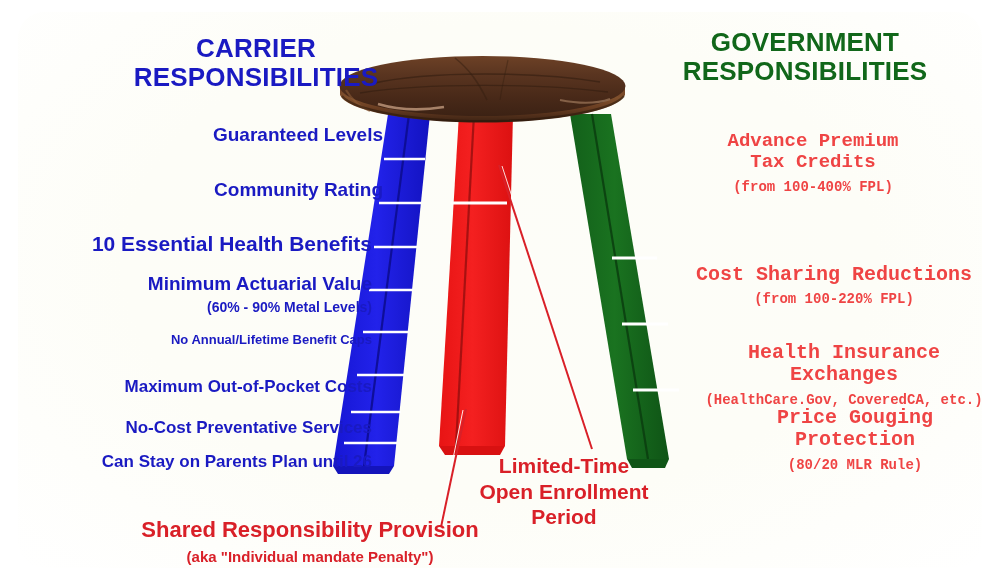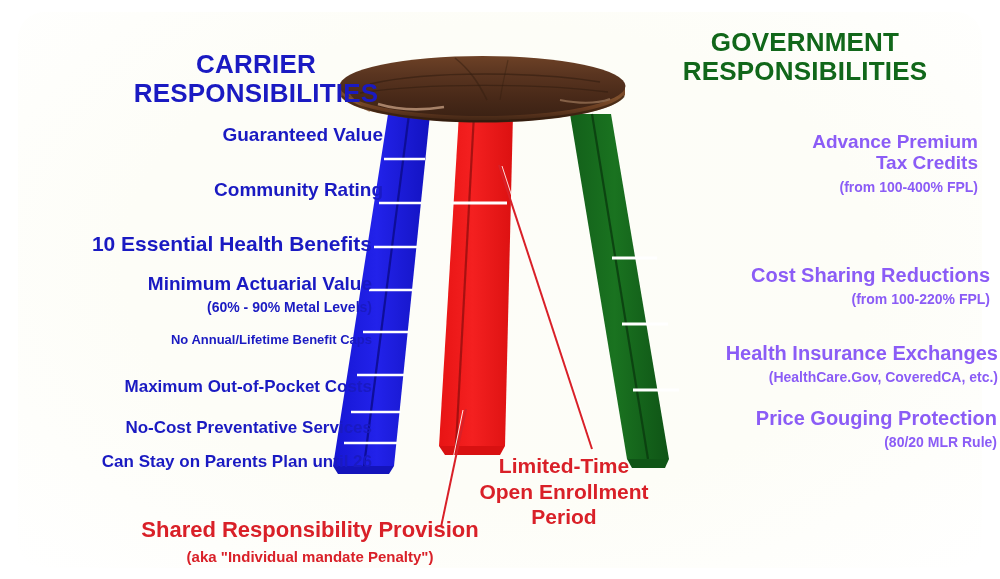--- a/index.html
+++ b/index.html
@@ -37,38 +37,39 @@
   
   .heading {
     position: absolute;
     font-weight: bold;
     font-size: 26px;
     line-height: 1.12;
     letter-spacing: 0.2px;
     text-align: center;
     white-space: pre-line;
   }
-  #carrier-heading { left: 112px; top: 50px; width: 288px; color: #1a1ac2; }
+  #carrier-heading { left: 112px; top: 34px; width: 288px; color: #1a1ac2; }
   #government-heading { left: 640px; top: 28px; width: 330px; color: #11671a; }
 
   .item {
     position: absolute;
     font-weight: bold;
     line-height: 1.12;
   }
   .item .main { display: block; }
   .item .sub  { display: block; font-size: 14px; margin-top: 6px; }
 
   .carrier-item {
     color: #1a1ac2;
     text-align: right;
   }
   .gov-item {
-    color: #8b5cf6;
-    text-align: right;
+    color: #ef4444;
+    text-align: center;
+    font-family: Liberation Mono, monospace;
   }
   .red-item {
     color: #d92028;
     text-align: center;
   }
 
   
   #ci0 { left:  60px; top: 124px; width: 323px; font-size: 19px; }
   #ci1 { left:  60px; top: 179px; width: 323px; font-size: 19px; }
   #ci2 { left:  40px; top: 232px; width: 332px; font-size: 21px; }
@@ -189,21 +190,21 @@
     </g>
   </svg>
 
   <div class="heading" id="carrier-heading">CARRIER
 RESPONSIBILITIES</div>
 
   <div class="heading" id="government-heading">GOVERNMENT
 RESPONSIBILITIES</div>
 
   <div class="item carrier-item" id="ci0">
-    <span class="main">Guaranteed Value</span>
+    <span class="main">Guaranteed Levels</span>
   </div>
   <div class="item carrier-item" id="ci1">
     <span class="main">Community Rating</span>
   </div>
   <div class="item carrier-item" id="ci2">
     <span class="main">10 Essential Health Benefits</span>
   </div>
   <div class="item carrier-item" id="ci3">
     <span class="main">Minimum Actuarial Value</span>
     <span class="sub">(60% - 90% Metal Levels)</span>

